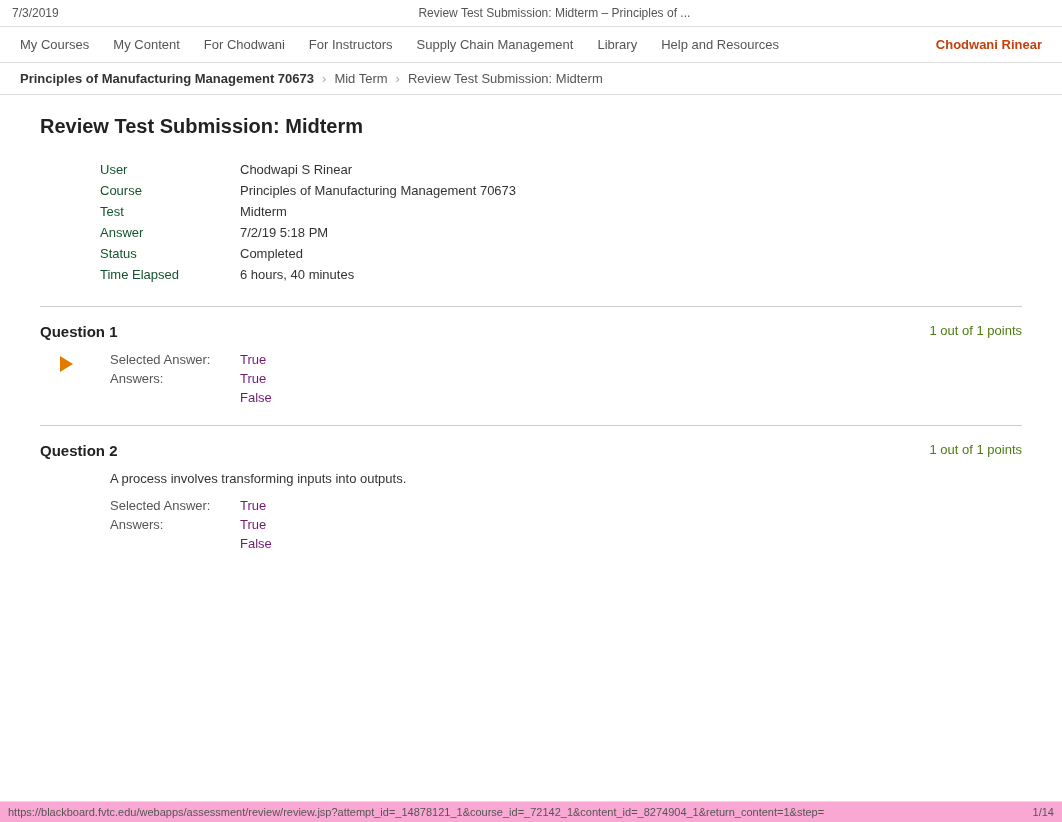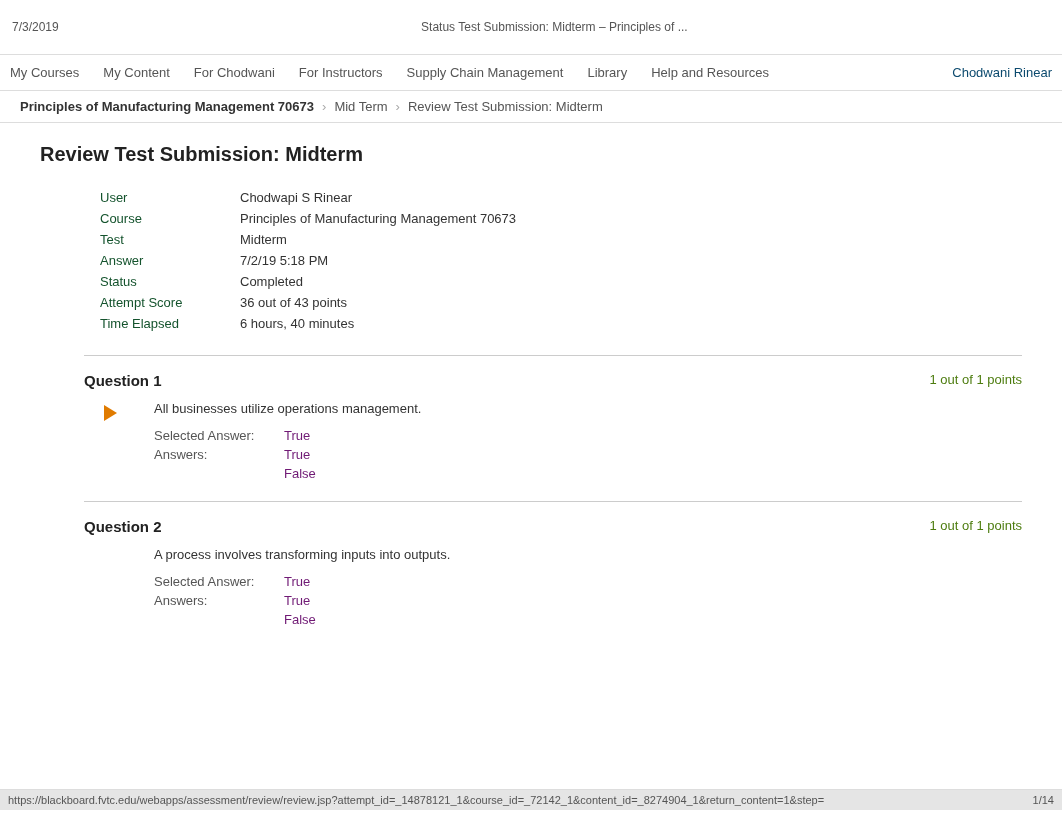--- a/index.html
+++ b/index.html
@@ -8,43 +8,44 @@
       font-size: 13px;
       color: #333;
       background: #fff;
     }
 
     
     .top-bar {
       display: flex;
       justify-content: space-between;
       align-items: center;
-      padding: 20px 12px;
+      padding: 6px 12px;
       font-size: 12px;
       color: #555;
       border-bottom: 1px solid #ddd;
     }
 
     
     .nav-bar {
       display: flex;
       align-items: center;
-      padding: 10px 10px;
+      padding: 10px 20px;
       border-bottom: 1px solid #ddd;
       gap: 24px;
     }
     .nav-bar a {
       text-decoration: none;
       color: #555;
       font-size: 13px;
     }
     .nav-user {
       margin-left: auto;
-      color: #0c4a6e;
-      font-size: 13px;
+      color: #c2410c;
+      font-size: 13px;
+      font-weight: bold;
     }
 
     
     .breadcrumb {
       display: flex;
       align-items: center;
       padding: 8px 20px;
       border-bottom: 1px solid #ddd;
       gap: 8px;
       font-size: 13px;
@@ -93,21 +94,20 @@
     }
     .info-value {
       color: #333;
     }
 
     
     .question-block {
       border-top: 1px solid #ccc;
       padding: 16px 0 8px 0;
       margin-bottom: 8px;
-      margin-left: 44px;
     }
     .question-header {
       display: flex;
       justify-content: space-between;
       align-items: flex-start;
       margin-bottom: 12px;
     }
     .question-title {
       font-size: 15px;
       font-weight: bold;
@@ -159,38 +159,38 @@
       color: #555;
       flex-shrink: 0;
     }
     .answer-value {
       color: #701a75;
     }
 
     
     .status-bar {
       position: fixed;
-      bottom: 12px;
+      bottom: 0;
       left: 0;
       right: 0;
-      background: #e5e5e5;
+      background: #f9a8d4;
       border-top: 1px solid #ddd;
       padding: 4px 8px;
       font-size: 11px;
       color: #555;
       display: flex;
       justify-content: space-between;
     }
   </style>
 </head>
 <body>
 
 <div class="top-bar">
   <span>7/3/2019</span>
-  <span>Status Test Submission: Midterm – Principles of ...</span>
+  <span>Review Test Submission: Midterm – Principles of ...</span>
   <span></span>
 </div>
 
 <nav class="nav-bar">
   <a>My Courses</a>
   <a>My Content</a>
   <a>For Chodwani</a>
   <a>For Instructors</a>
   <a>Supply Chain Management</a>
   <a>Library</a>
@@ -226,41 +226,36 @@
     </div>
     <div class="info-row">
       <span class="info-label">Answer</span>
       <span class="info-value">7/2/19 5:18 PM</span>
     </div>
     <div class="info-row">
       <span class="info-label">Status</span>
       <span class="info-value">Completed</span>
     </div>
     <div class="info-row">
-      <span class="info-label">Attempt Score</span>
-      <span class="info-value">36 out of 43 points</span>
-    </div>
-    <div class="info-row">
       <span class="info-label">Time Elapsed</span>
       <span class="info-value">6 hours, 40 minutes</span>
     </div>
 
   </div>
 
   <div class="question-block">
     <div class="question-header">
       <span class="question-title">Question 1</span>
       <span class="question-points">1 out of 1 points</span>
     </div>
     <div class="question-body">
       <div class="play-icon-area">
         <div class="play-triangle"></div>
       </div>
       <div class="question-content">
-        <div class="question-text">All businesses utilize operations management.</div>
         <div class="answer-row">
           <span class="answer-label">Selected Answer:</span>
           <span class="answer-value">True</span>
         </div>
         <div class="answer-row">
           <span class="answer-label">Answers:</span>
           <span class="answer-value">True</span>
         </div>
         <div class="answer-row">
           <span class="answer-label"></span>

